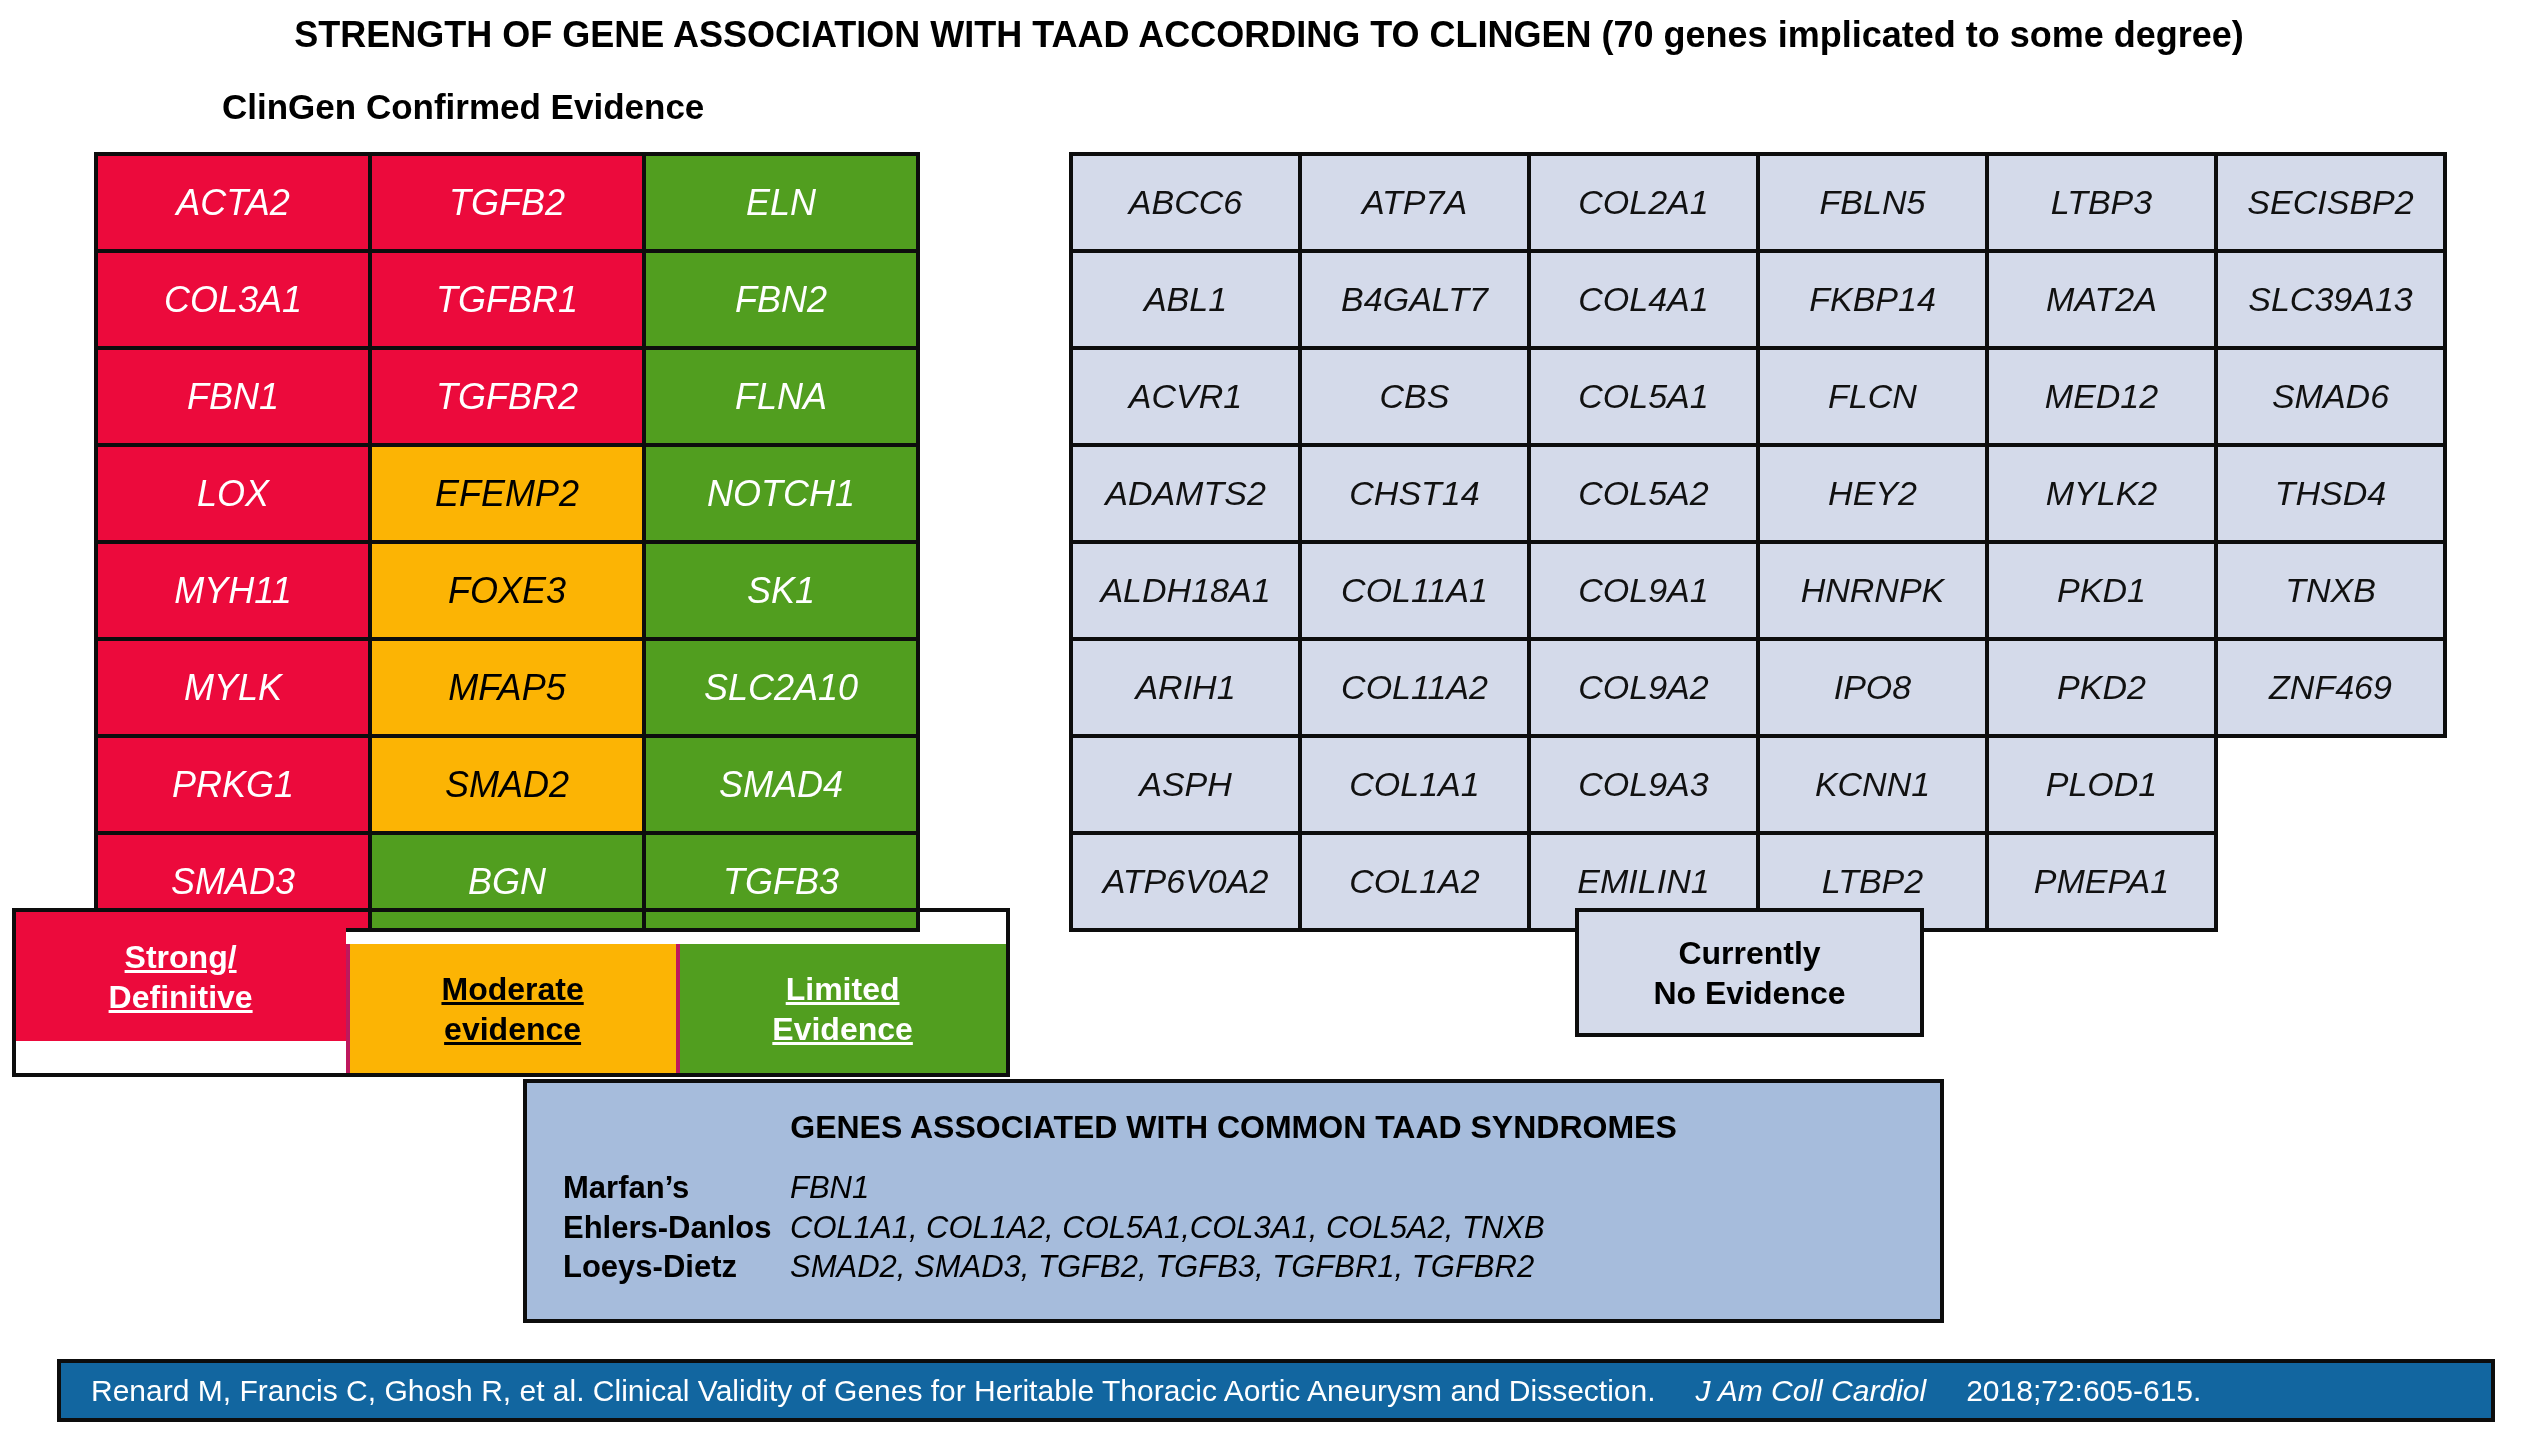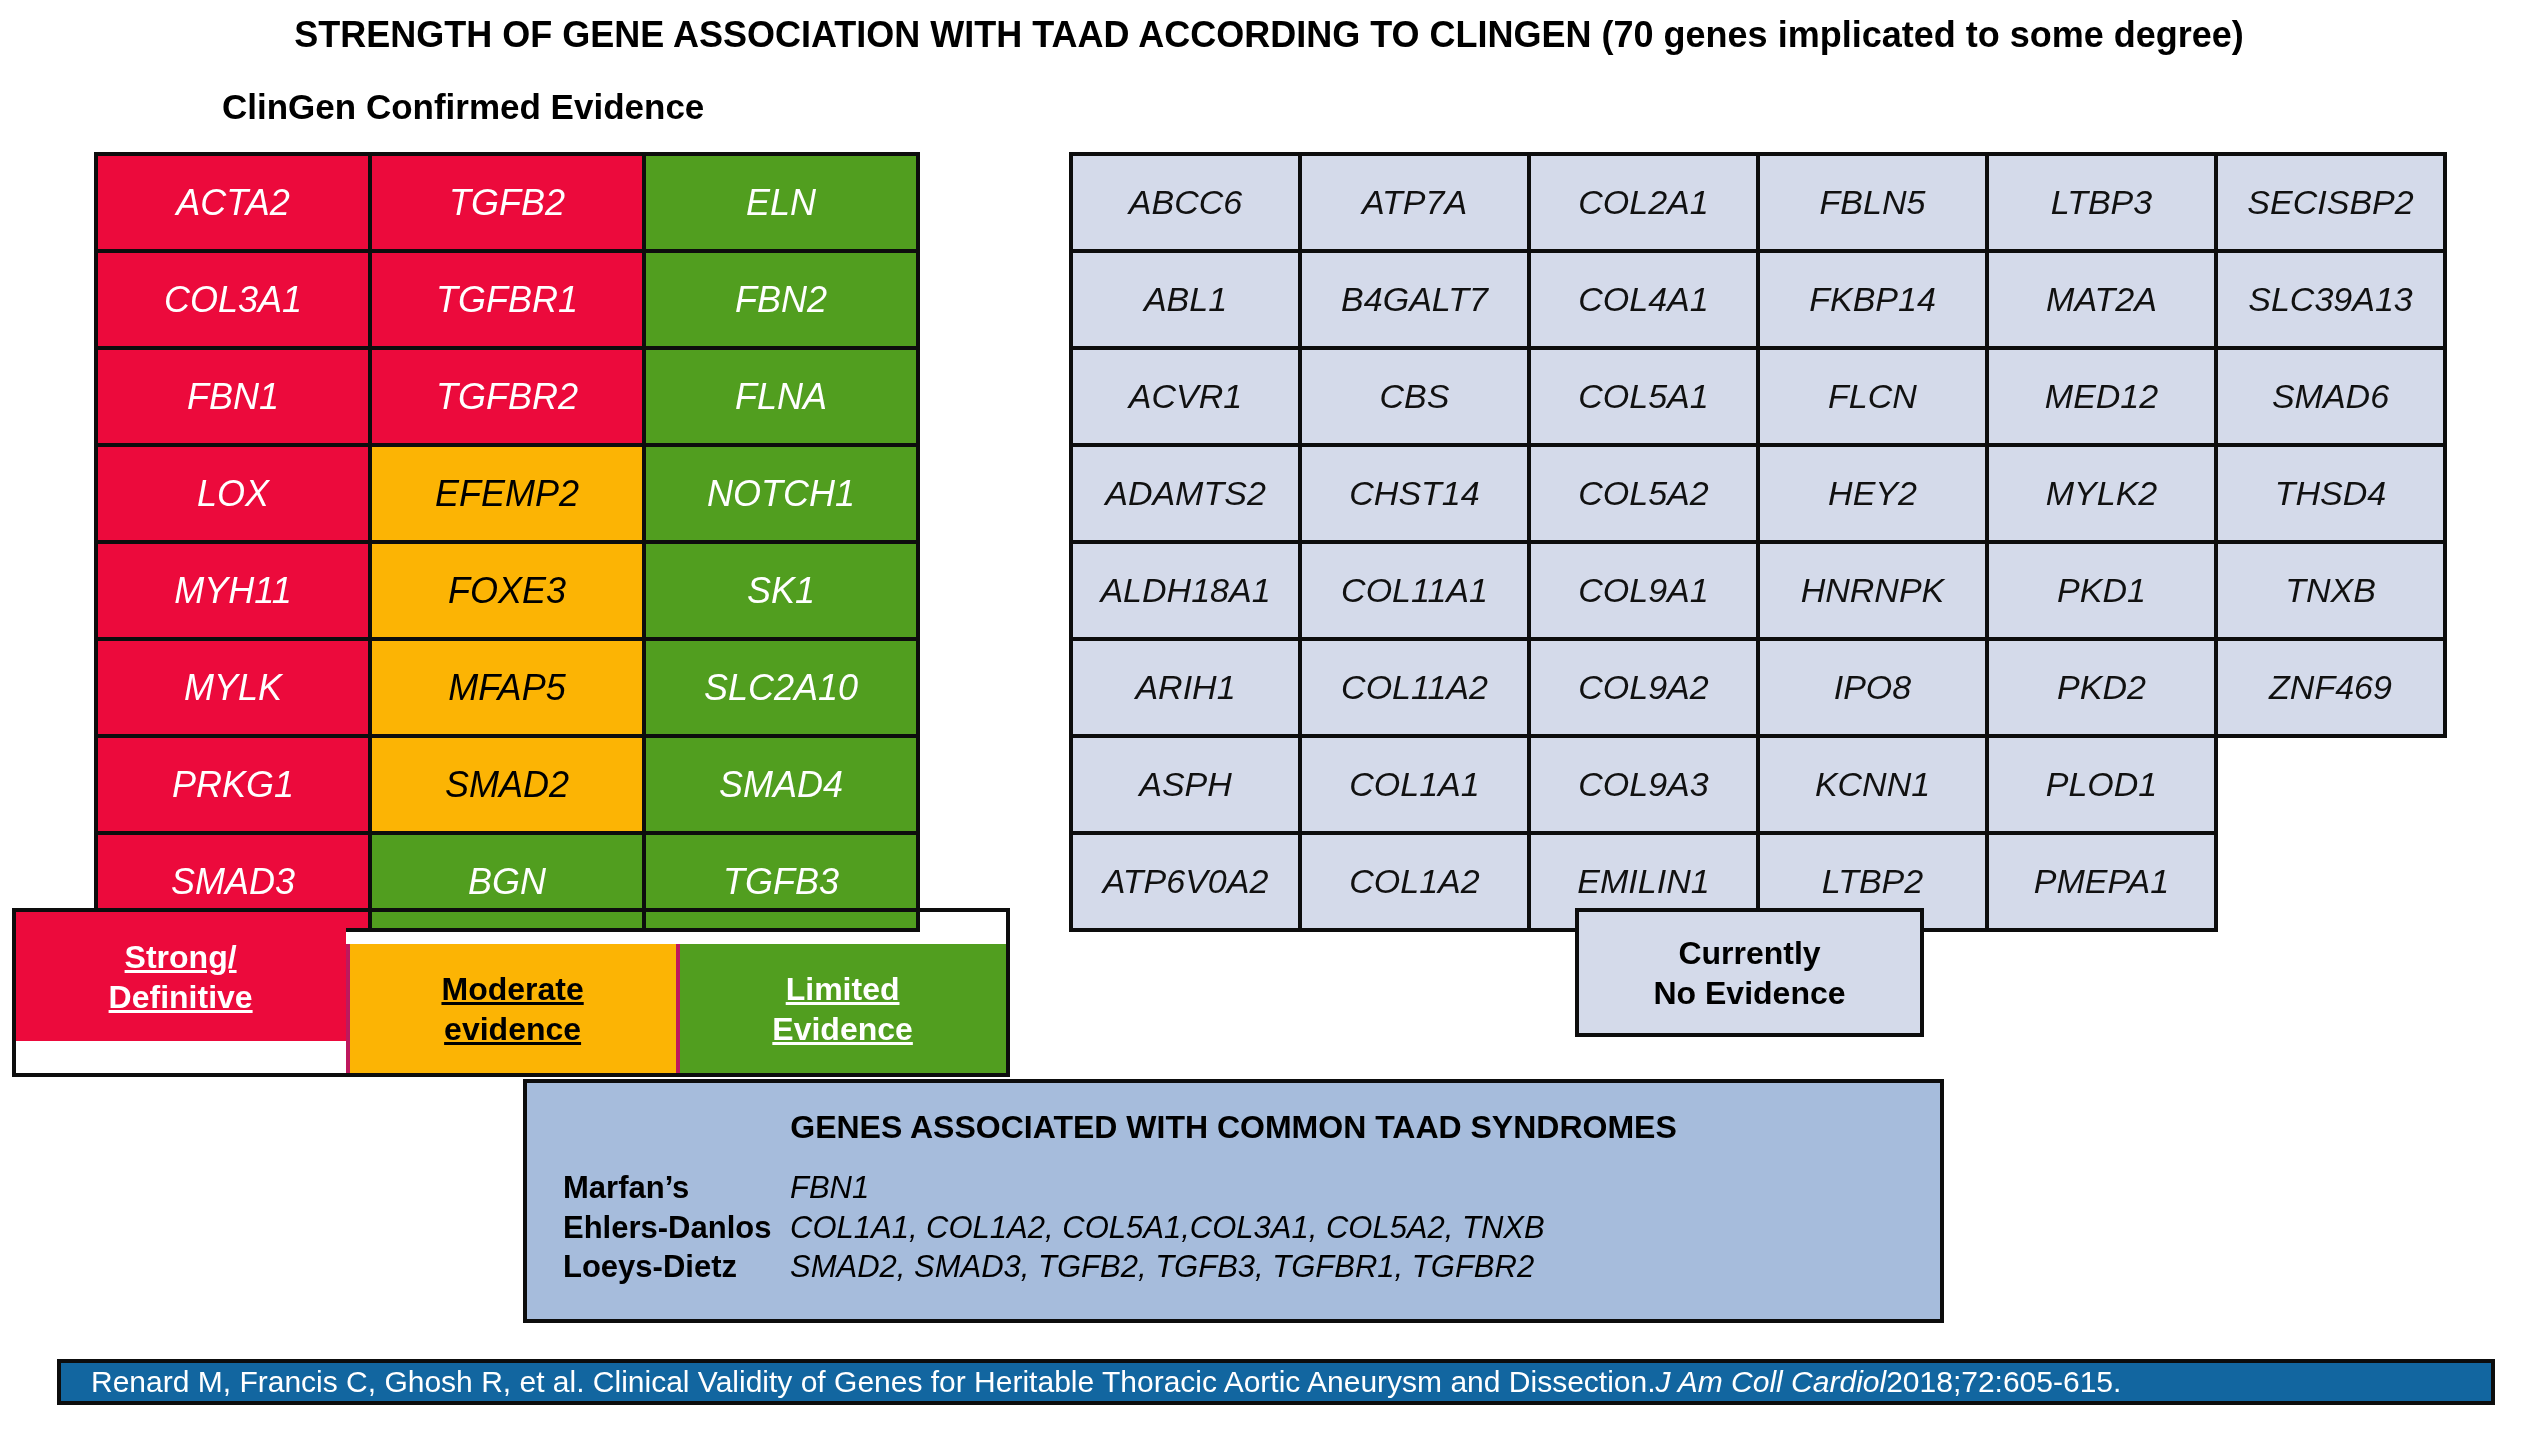--- a/index.html
+++ b/index.html
@@ -178,30 +178,31 @@
     color: #000000;
     white-space: nowrap;
   }
 
   
   #citation-bar {
     position: absolute;
     left: 57px;
     top: 1359px;
     width: 2438px;
-    height: 46px;
+    height: 63px;
     background: #1266A0;
     border: 4px solid #0d0d0d;
     box-sizing: border-box;
     display: flex;
     align-items: center;
     padding-left: 30px;
     font-size: 30px;
     color: #ffffff;
     white-space: nowrap;
+    gap: 40px;
   }
   #citation-bar .journal { font-style: italic; }
 </style>
 </head>
 <body>
 
 <div id="page">
 
   <div id="main-title">
     <span class="strong">STRENGTH OF GENE ASSOCIATION WITH TAAD ACCORDING TO CLINGEN</span><span class="paren"> (70 genes implicated to some degree)</span>

